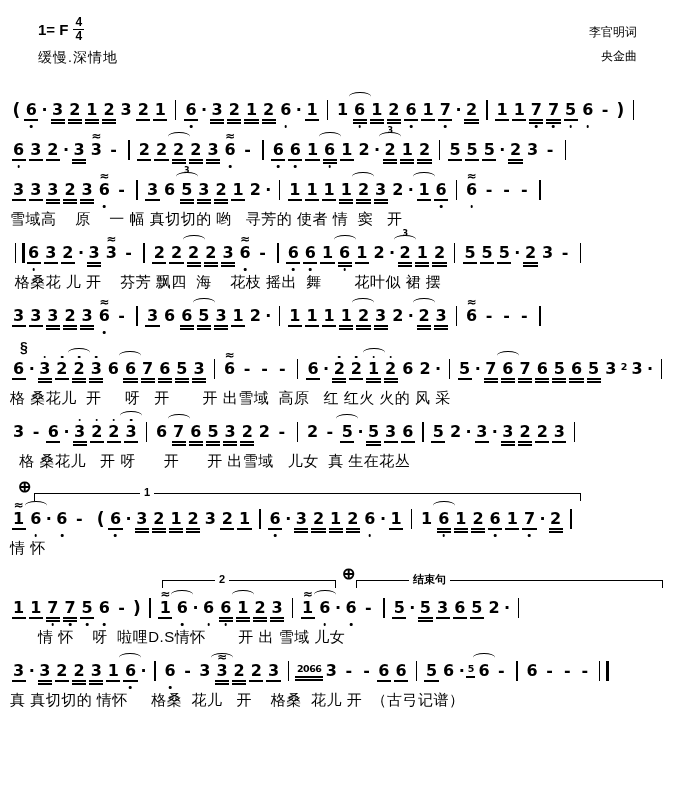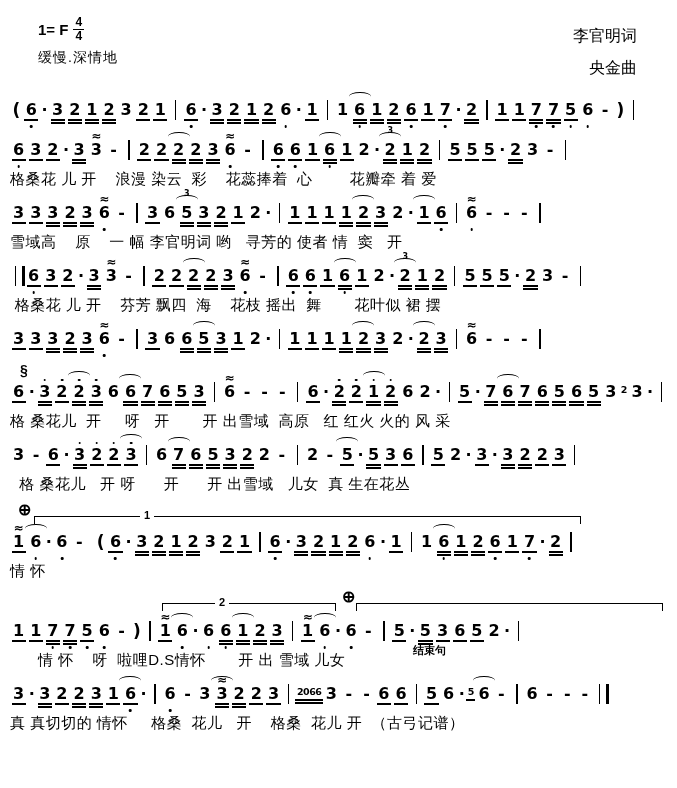--- a/index.html
+++ b/index.html
@@ -11,21 +11,21 @@
   .hdr-left{position:absolute;left:28px;top:8px;}
   .key-row{display:flex;align-items:center;gap:5px;font-family:Liberation Sans, sans-serif;
            font-size:15px;font-weight:bold;}
   .frac{display:inline-flex;flex-direction:column;align-items:center;font-size:12px;
         font-weight:bold;line-height:1.1;}
   .frac .top{border-bottom:1.4px solid #000;padding:0 2px;}
   .tempo{font-size:14px;margin-top:6px;letter-spacing:1px;}
   .hdr-center{position:absolute;left:0;right:0;top:0;text-align:center;}
   .title{font-size:30px;font-weight:bold;letter-spacing:4px;line-height:1.1;}
   .subtitle{font-size:15px;margin-top:5px;}
-  .hdr-right{position:absolute;right:30px;top:12px;text-align:right;font-size:16px;line-height:2.0;}
+  .hdr-right{position:absolute;right:30px;top:12px;text-align:right;font-size:12px;line-height:2.0;}
 
   
   .score{margin-top:12px;}
   .system{position:relative;margin-bottom:8px;}
   .notes-row{display:flex;align-items:center;height:32px;}
   .note{position:relative;display:inline-block;margin:0 2.5px;
         font-family:"DejaVu Sans",sans-serif;font-weight:bold;font-size:16px;line-height:1;flex:none;}
   .note .txt{display:inline-block;padding:0 .5px;}
   .u1::before{content:"";position:absolute;left:-1px;right:-1px;bottom:-2.5px;height:1.4px;background:#000;}
   .u2::after{content:"";position:absolute;left:-1px;right:-1px;bottom:-5.5px;height:1.4px;background:#000;}
@@ -152,21 +152,20 @@
           <span class="bar"></span>
           <span class="note u1"><span class="txt">5</span></span>
           <span class="note u1"><span class="txt">5</span></span>
           <span class="note u1"><span class="txt">5</span></span>
           <span class="note dotsep"><span class="txt">·</span></span>
           <span class="note u1 u2"><span class="txt">2</span></span>
           <span class="note"><span class="txt">3</span></span>
           <span class="note rest"><span class="txt">-</span></span>
           <span class="bar"></span>
         </div>
-        <div class="lyrics-row">格桑花 儿 开    浪漫 染云  彩    花蕊捧着  心        花瓣牵 着 爱</div>
       </div>
       <div class="system">
         <div class="notes-row">
           <span class="note u1"><span class="txt">3</span></span>
           <span class="note u1"><span class="txt">3</span></span>
           <span class="note u1 u2"><span class="txt">3</span></span>
           <span class="note u1 u2"><span class="txt">2</span></span>
           <span class="note u1 u2"><span class="txt">3</span></span>
           <span class="note"><span class="txt">6</span><span class="dot-b"></span><span class="mord">≈</span></span>
           <span class="note rest"><span class="txt">-</span></span>
@@ -190,21 +189,21 @@
           <span class="note dotsep"><span class="txt">·</span></span>
           <span class="note u1"><span class="txt">1</span><span class="arc"></span></span>
           <span class="note u1"><span class="txt">6</span><span class="dot-b"></span></span>
           <span class="bar"></span>
           <span class="note"><span class="txt">6</span><span class="dot-b"></span><span class="mord">≈</span></span>
           <span class="note rest"><span class="txt">-</span></span>
           <span class="note rest"><span class="txt">-</span></span>
           <span class="note rest"><span class="txt">-</span></span>
           <span class="bar"></span>
         </div>
-        <div class="lyrics-row">雪域高    原    一 幅 李官明词 哟   寻芳的 使者 情  窦   开</div>
+        <div class="lyrics-row">雪域高    原    一 幅 真切切的 哟   寻芳的 使者 情  窦   开</div>
       </div>
       <div class="system">
         <div class="notes-row">
           <span class="fin"></span>
           <span class="note u1"><span class="txt">6</span><span class="dot-b"></span></span>
           <span class="note u1"><span class="txt">3</span></span>
           <span class="note u1"><span class="txt">2</span></span>
           <span class="note dotsep"><span class="txt">·</span></span>
           <span class="note u1 u2"><span class="txt">3</span></span>
           <span class="note"><span class="txt">3</span><span class="mord">≈</span></span>
@@ -411,21 +410,21 @@
           <span class="bar"></span>
         </div>
         <div class="lyrics-row">情 怀</div>
       </div>
       <div class="system" style="padding-top: 26px;">
         <div class="ending" style="left: 152px; top: 14px; width: 172px;">
           <span class="end-label" style="left: 52px;">2</span>
         </div>
         <span class="coda" style="left: 332px; top: 0px;">⊕</span>
         <div class="ending" style="left: 346px; top: 14px; width: 305px;">
-          <span class="end-label" style="left: 52px; margin-top: 48px;">结束句</span>
+          <span class="end-label" style="left: 52px;">结束句</span>
         </div>
         <div class="notes-row">
           <span class="note u1"><span class="txt">1</span></span>
           <span class="note u1"><span class="txt">1</span></span>
           <span class="note u1 u2"><span class="txt">7</span><span class="dot-b"></span></span>
           <span class="note u1 u2"><span class="txt">7</span><span class="dot-b"></span></span>
           <span class="note u1"><span class="txt">5</span><span class="dot-b"></span></span>
           <span class="note"><span class="txt">6</span><span class="dot-b"></span></span>
           <span class="note rest"><span class="txt">-</span></span>
           <span class="note paren"><span class="txt">)</span></span>

